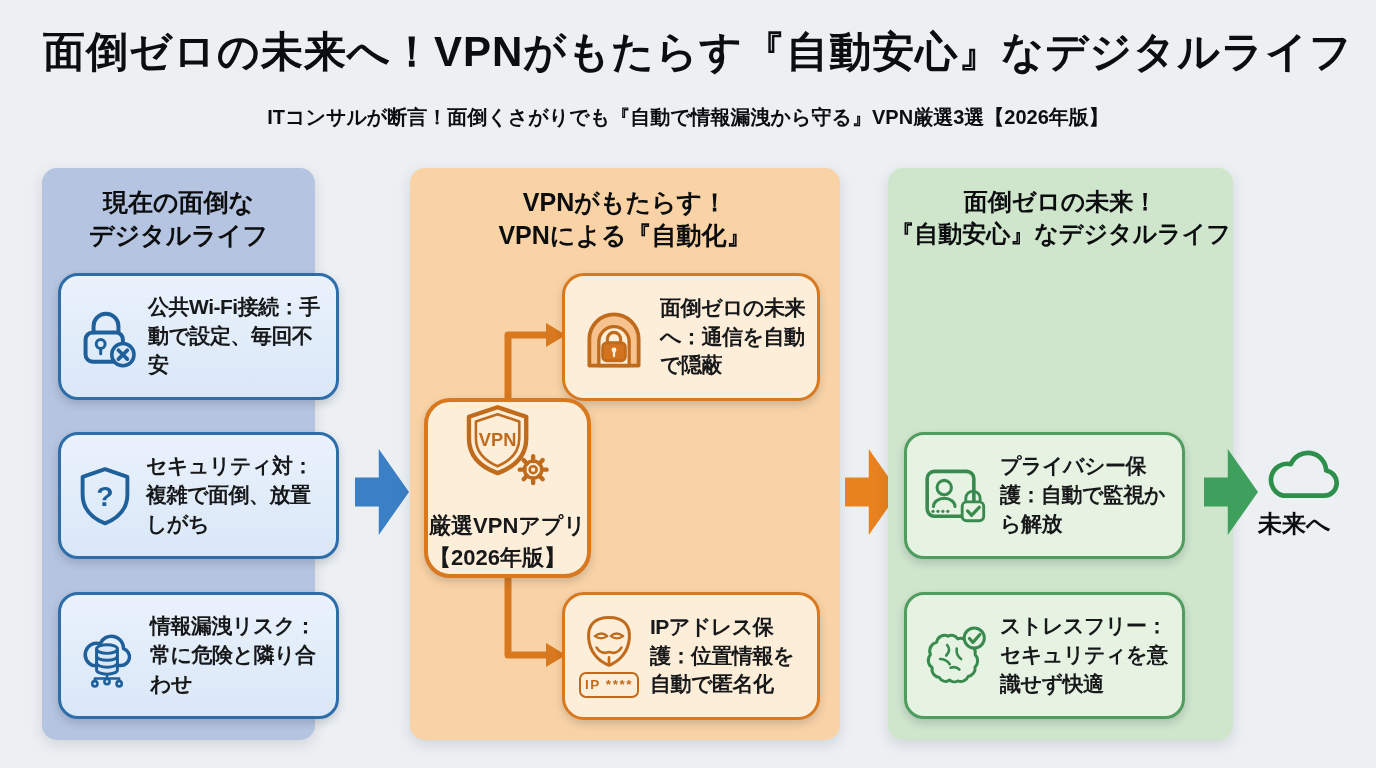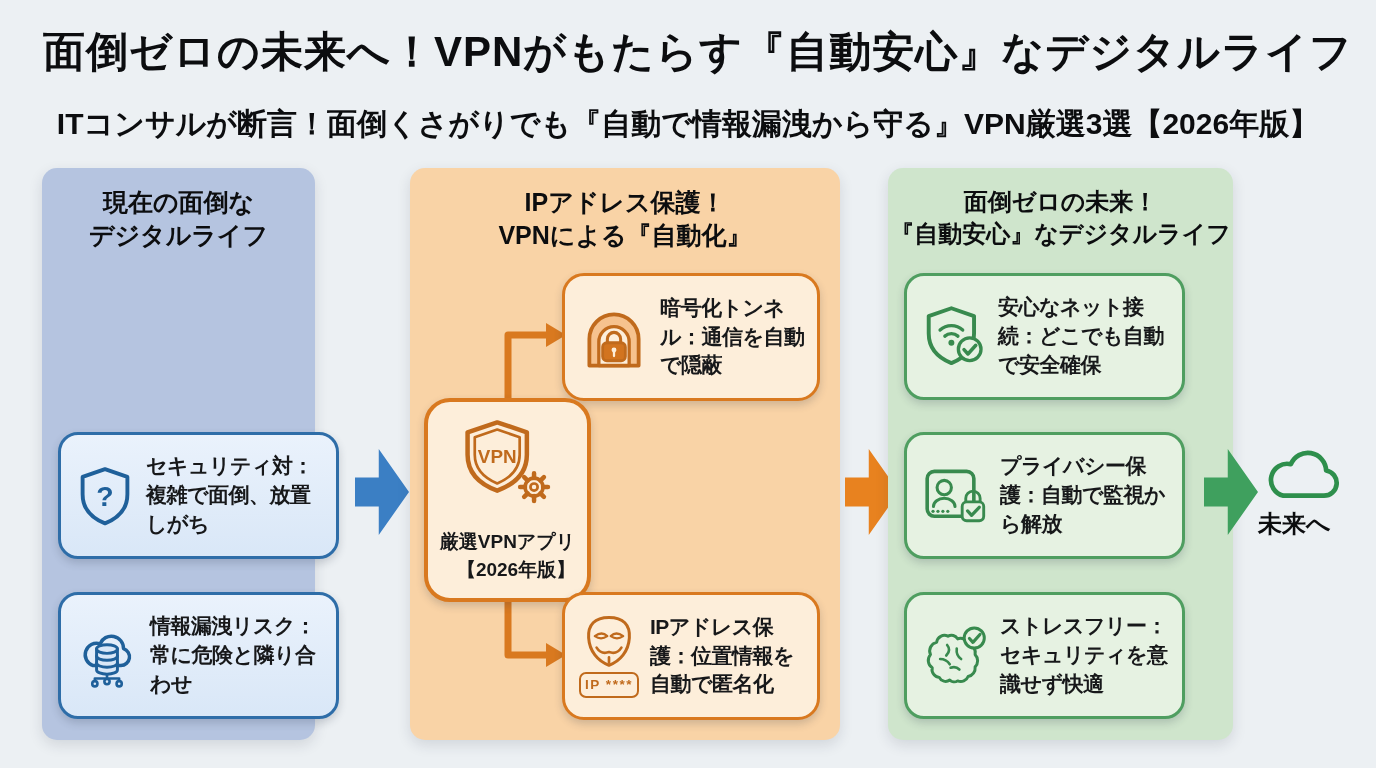--- a/index.html
+++ b/index.html
@@ -9,21 +9,21 @@
     font-family:"Liberation Sans","DejaVu Sans",sans-serif;
     color:var(--card-text,#17181a);
   }
   .page-title{
     position:absolute;top:24px;left:10px;width:100%;text-align:center;
     font-size:42px;font-weight:800;letter-spacing:1px;white-space:nowrap;
     color:var(--title-text,#0c0d0f);
   }
   .page-subtitle{
     position:absolute;top:104px;left:0;width:100%;text-align:center;
-    font-size:30px;font-weight:700;white-space:nowrap;
+    font-size:20px;font-weight:700;white-space:nowrap;
     color:var(--title-text,#0c0d0f);
   }
   .col{
     position:absolute;top:168px;height:572px;border-radius:15px;
     box-shadow:0 5px 14px rgba(30,40,60,.13);
   }
   .col1{left:42px;width:273px;background:var(--col1-bg,#b5c4e0);}
   .col2{left:410px;width:430px;background:var(--col2-bg,#f9d3a6);}
   .col3{left:888px;width:345px;background:var(--col3-bg,#cfe5cc);}
   .col-title{
@@ -40,27 +40,27 @@
     box-shadow:0 4px 9px rgba(40,50,70,.20);
   }
   .card.blue{background:linear-gradient(180deg,#eaf2fc,var(--col1-card-bg,#d9e7f7));border:3.5px solid var(--col1-border,#2e6da8);}
   .card.orange{background:var(--col2-card-bg,#fdeeda);border:3.5px solid var(--col2-border,#d9791f);}
   .card.green{background:var(--col3-card-bg,#e6f2e2);border:3.5px solid var(--col3-border,#4f9e60);}
   .col1 .card,.col3 .card{left:16px;width:281px;height:127px;}
   .pos1{top:105px}.pos2{top:264px}.pos3{top:424px}
   .col2 .side-card{left:152px;width:258px;height:128px;border-radius:22px;}
   .col2 .top{top:105px}.col2 .bottom{top:424px}
   .center-card{
-    position:absolute;left:14px;top:230px;width:167px;height:204px;
+    position:absolute;left:14px;top:230px;width:167px;height:180px;
     background:var(--col2-card-bg,#fdeeda);border:4px solid var(--col2-border,#d9791f);
     border-radius:26px;display:flex;flex-direction:column;align-items:center;justify-content:center;
     box-shadow:0 4px 9px rgba(40,50,70,.20);box-sizing:border-box;
   }
   .card-text{font-size:21px;font-weight:700;line-height:1.38;letter-spacing:-0.5px;}
-  .center-text{font-size:19px;font-weight:800;line-height:1.45;text-align:right;margin-top:18px;}
+  .center-text{font-size:22px;font-weight:800;line-height:1.45;text-align:left;margin-top:18px;}
   .icon-wrap{flex:0 0 auto;display:flex;flex-direction:column;align-items:center;gap:3px;}
   .badge{
     font-size:13.5px;font-weight:800;letter-spacing:1.5px;white-space:nowrap;
     color:var(--col2-icon,#c06a1c);border:2.5px solid var(--col2-icon,#c06a1c);
     border-radius:7px;padding:2px 4px;line-height:1.35;
   }
   .connectors{position:absolute;left:0;top:0;}
   .flow-arrow{
     position:absolute;top:449px;width:54px;height:86px;
     clip-path:polygon(0 33%,44% 33%,44% 0,100% 50%,44% 100%,44% 67%,0 67%);
@@ -97,20 +97,33 @@
 
   <div class="page-title">面倒ゼロの未来へ！VPNがもたらす『自動安心』なデジタルライフ</div>
   <div class="page-subtitle">ITコンサルが断言！面倒くさがりでも『自動で情報漏洩から守る』VPN厳選3選【2026年版】</div>
 
   <div class="col col1">
     <div class="col-title">
       <span>現在の面倒な</span>
       <span>デジタルライフ</span>
     </div>
 
+    <div class="card blue pos1">
+      <div class="icon-wrap">
+        <svg width="64" viewBox="0 0 72 74">
+          <path class="st" stroke-width="4.5" d="M22 32 v-7 a14 14 0 0 1 28 0 v7"></path>
+          <rect class="st" stroke-width="4.5" x="13" y="32" width="42" height="33" rx="8"></rect>
+          <circle class="st" stroke-width="3.4" cx="30" cy="45" r="5"></circle>
+          <path class="st" stroke-width="3.4" d="M30 50 v6"></path>
+          <circle class="stbg" stroke-width="4" cx="55" cy="57" r="12.5"></circle>
+          <path class="st" stroke-width="4.2" d="M50 52 l10 10 M60 52 l-10 10"></path>
+        </svg>
+      </div>
+      <div class="card-text">公共Wi-Fi接続：手動で設定、毎回不安</div>
+    </div>
 
     <div class="card blue pos2">
       <div class="icon-wrap">
         <svg width="62" viewBox="0 0 72 74">
           <path class="st" stroke-width="4.5" d="M36 6 L62 15 V35 C62 53 51 63 36 69 C21 63 10 53 10 35 V15 Z"></path>
           <text class="txt" x="36" y="49" font-size="33" font-weight="700" text-anchor="middle">?</text>
         </svg>
       </div>
       <div class="card-text">セキュリティ対：複雑で面倒、放置しがち</div>
     </div>
@@ -136,36 +149,36 @@
 
   <div class="col col2">
     <svg class="connectors" width="430" height="572" viewBox="0 0 430 572">
       <path fill="none" stroke="var(--col2-border,#d9791f)" stroke-width="7" stroke-linecap="butt" stroke-linejoin="miter" d="M98 230 V167 H138"></path>
       <polygon fill="var(--col2-border,#d9791f)" points="136,155 136,179 156,167"></polygon>
       <path fill="none" stroke="var(--col2-border,#d9791f)" stroke-width="7" stroke-linecap="butt" stroke-linejoin="miter" d="M98 410 V487 H138"></path>
       <polygon fill="var(--col2-border,#d9791f)" points="136,475 136,499 156,487"></polygon>
     </svg>
 
     <div class="col-title">
-      <span>IPアドレス保護！</span>
+      <span>VPNがもたらす！</span>
       <span>VPNによる『自動化』</span>
     </div>
 
     <div class="card orange side-card top">
       <div class="icon-wrap">
         <svg width="72" viewBox="0 0 76 72">
           <path class="tun" stroke-width="4" d="M12 66 V38 a26 26 0 0 1 52 0 V66 Z"></path>
           <path class="stbg" stroke-width="3.5" d="M22 66 V41 a16 16 0 0 1 32 0 V66 Z"></path>
           <path class="st" stroke-width="3.2" d="M31 42 v-4 a7 7 0 0 1 14 0 v4"></path>
           <rect class="lockbody" stroke-width="3" x="26" y="42" width="24" height="19" rx="4.5"></rect>
           <circle class="holefill" cx="38" cy="49.5" r="2.6"></circle>
           <path class="holest" stroke-width="2.4" d="M38 52 v4"></path>
         </svg>
       </div>
-      <div class="card-text">暗号化トンネル：通信を自動で隠蔽</div>
+      <div class="card-text">面倒ゼロの未来へ：通信を自動で隠蔽</div>
     </div>
 
     <div class="center-card orange">
       <svg width="106" viewBox="0 0 118 104">
         <path class="st" stroke-width="5" d="M47 6 L80 17 V42 C80 63 66 75 47 82 C28 75 14 63 14 42 V17 Z"></path>
         <path class="st" stroke-width="3" d="M47 14 L72 22.5 V42 C72 58 61 68 47 74 C33 68 22 58 22 42 V22.5 Z"></path>
         <text class="txt" x="47" y="51" font-size="21" font-weight="700" text-anchor="middle">VPN</text>
         <circle fill="var(--col2-card-bg,#fdeeda)" cx="88" cy="78" r="17"></circle>
         <path class="st" stroke-width="5" d="M98 78 H103.5 M95.1 85.1 L99 89 M88 88 V93.5 M80.9 85.1 L77 89 M78 78 H72.5 M80.9 70.9 L77 67 M88 68 V62.5 M95.1 70.9 L99 67"></path>
         <circle class="st" stroke-width="4" cx="88" cy="78" r="10"></circle>
@@ -192,33 +205,20 @@
   </div>
 
   <div class="flow-arrow arrow2"></div>
 
   <div class="col col3">
     <div class="col-title">
       <span>面倒ゼロの未来！</span>
       <span>『自動安心』なデジタルライフ</span>
     </div>
 
-    <div class="card green pos1">
-      <div class="icon-wrap">
-        <svg width="68" viewBox="0 0 78 76">
-          <path class="st" stroke-width="4.5" d="M36 6 L62 15 V35 C62 53 51 63 36 69 C21 63 10 53 10 35 V15 Z"></path>
-          <path class="st" stroke-width="3.8" d="M23 31 a19 19 0 0 1 26 0"></path>
-          <path class="st" stroke-width="3.8" d="M28.5 38 a11.5 11.5 0 0 1 15 0"></path>
-          <circle class="fl" cx="36" cy="45.5" r="3.4"></circle>
-          <circle class="stbg" stroke-width="3.8" cx="57" cy="53" r="13"></circle>
-          <path class="st" stroke-width="4" d="M50.5 53.5 l4.5 5 l9 -10"></path>
-        </svg>
-      </div>
-      <div class="card-text">安心なネット接続：どこでも自動で安全確保</div>
-    </div>
 
     <div class="card green pos2">
       <div class="icon-wrap">
         <svg width="70" viewBox="0 0 78 66">
           <rect class="st" stroke-width="4" x="8" y="6" width="52" height="50" rx="8"></rect>
           <circle class="st" stroke-width="3.4" cx="27" cy="24" r="8"></circle>
           <path class="st" stroke-width="3.4" d="M15 45 a12 9 0 0 1 24 0"></path>
           <circle class="fl" cx="14.5" cy="50.5" r="1.8"></circle>
           <circle class="fl" cx="20" cy="50.5" r="1.8"></circle>
           <circle class="fl" cx="25.5" cy="50.5" r="1.8"></circle>

